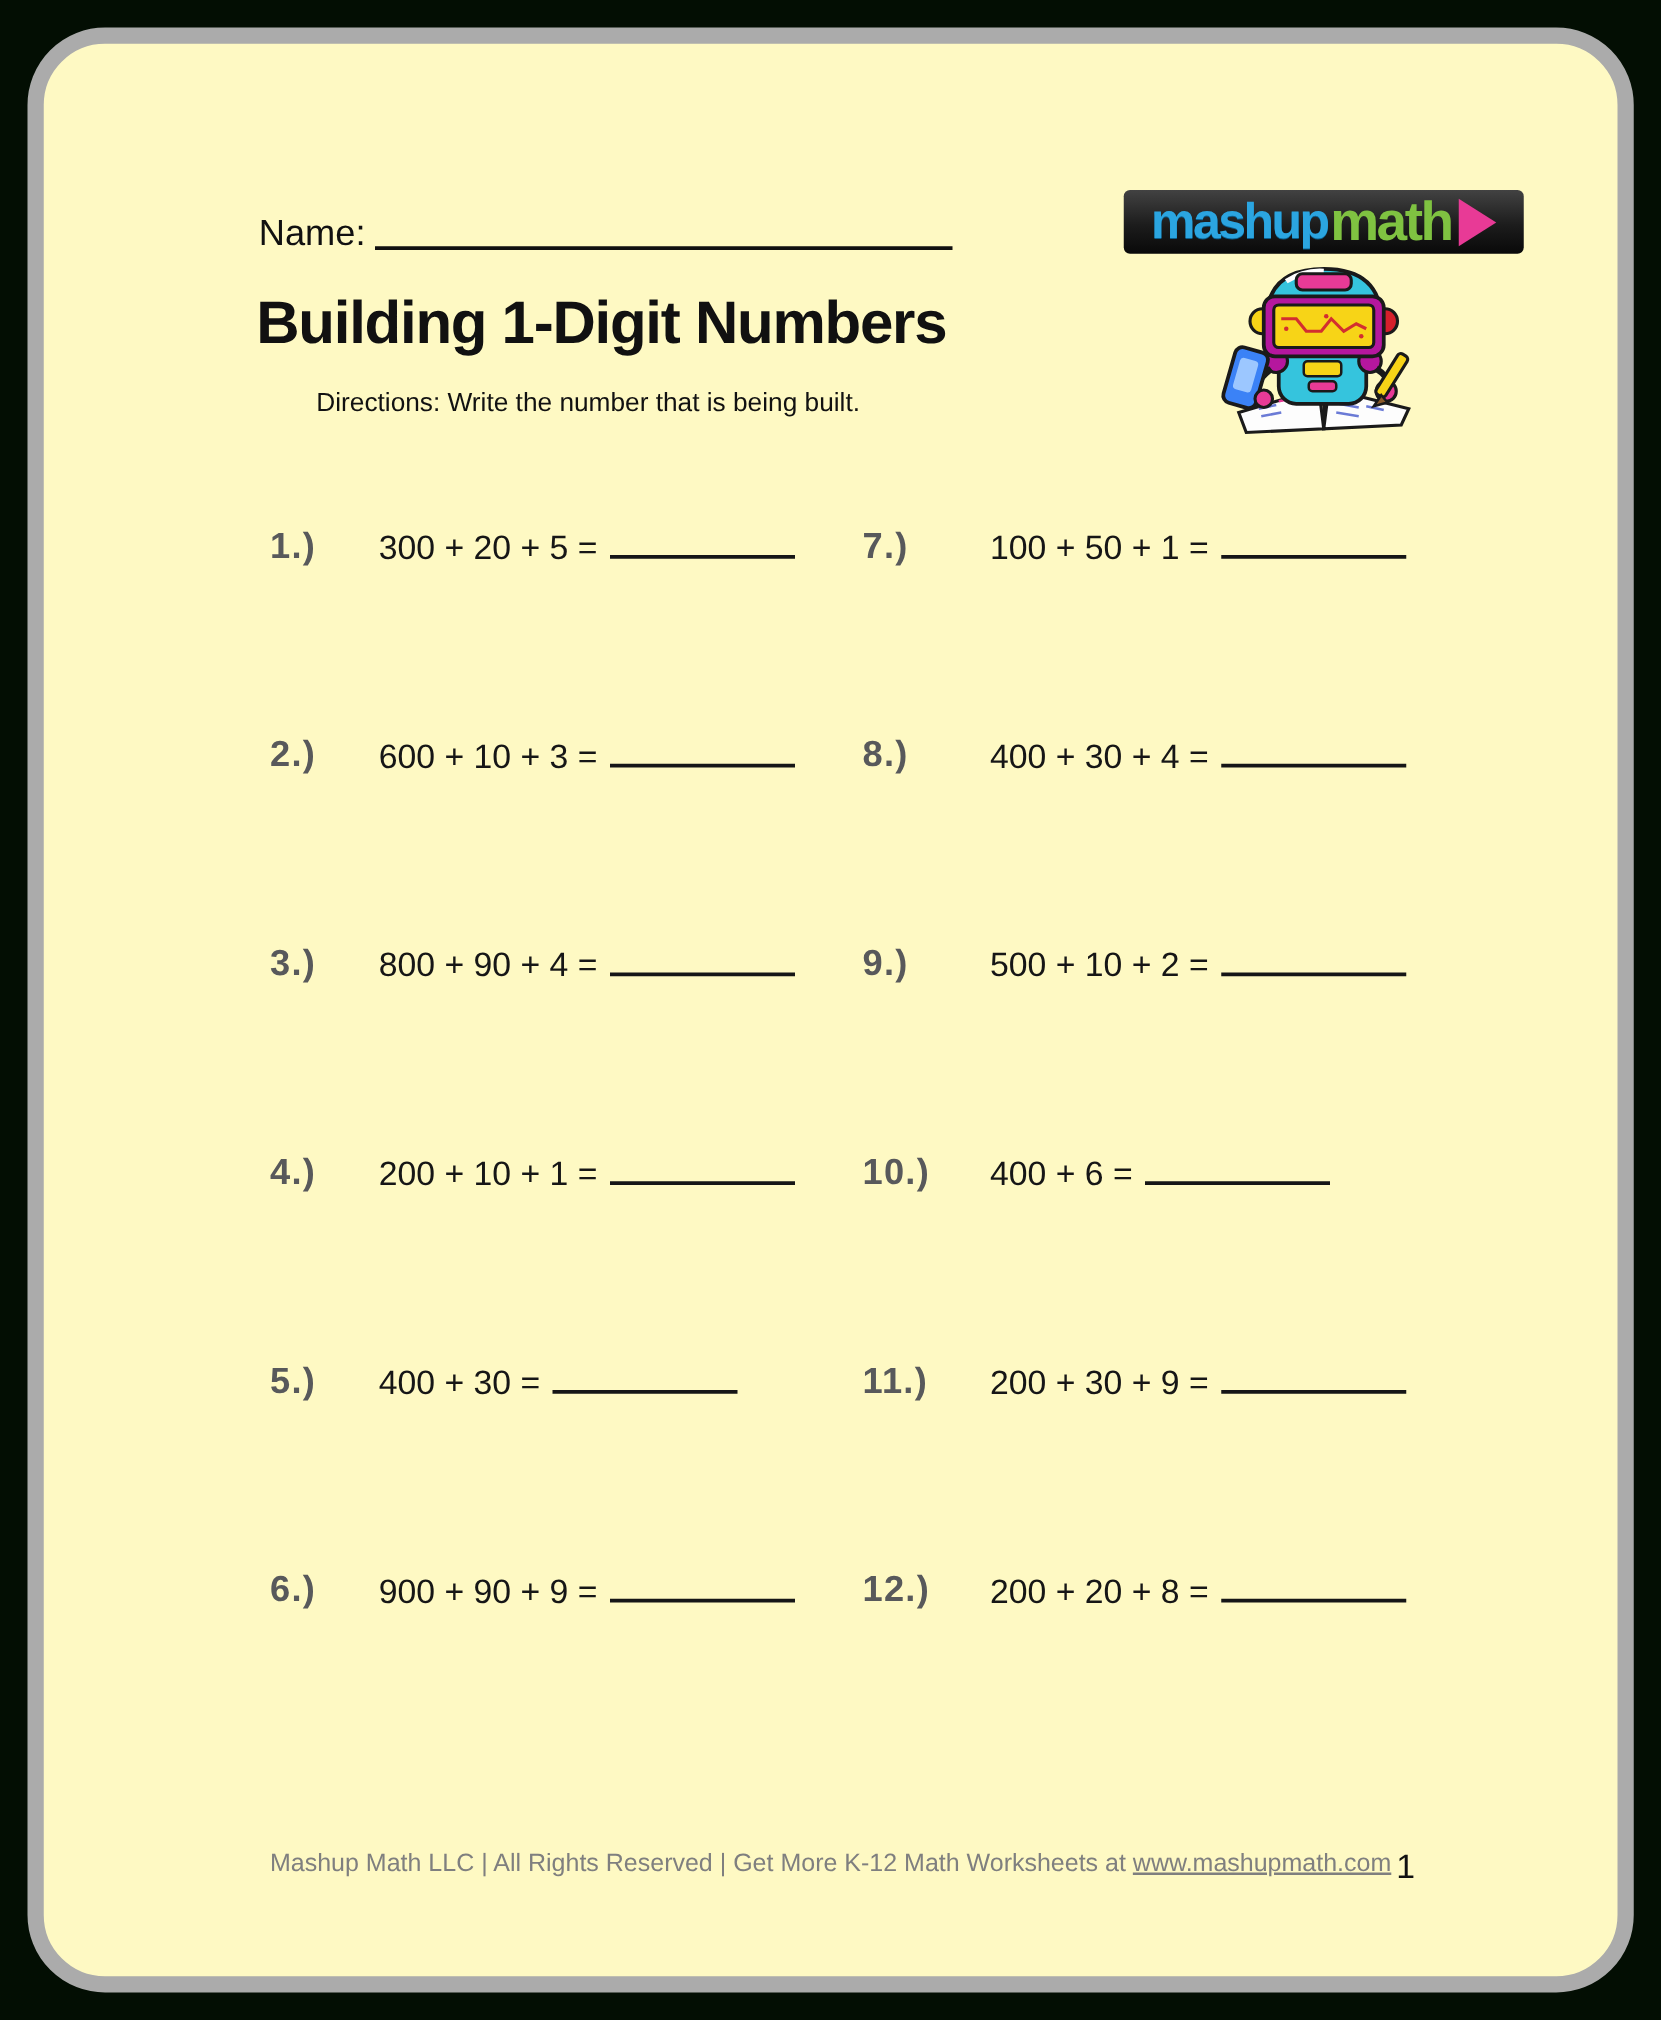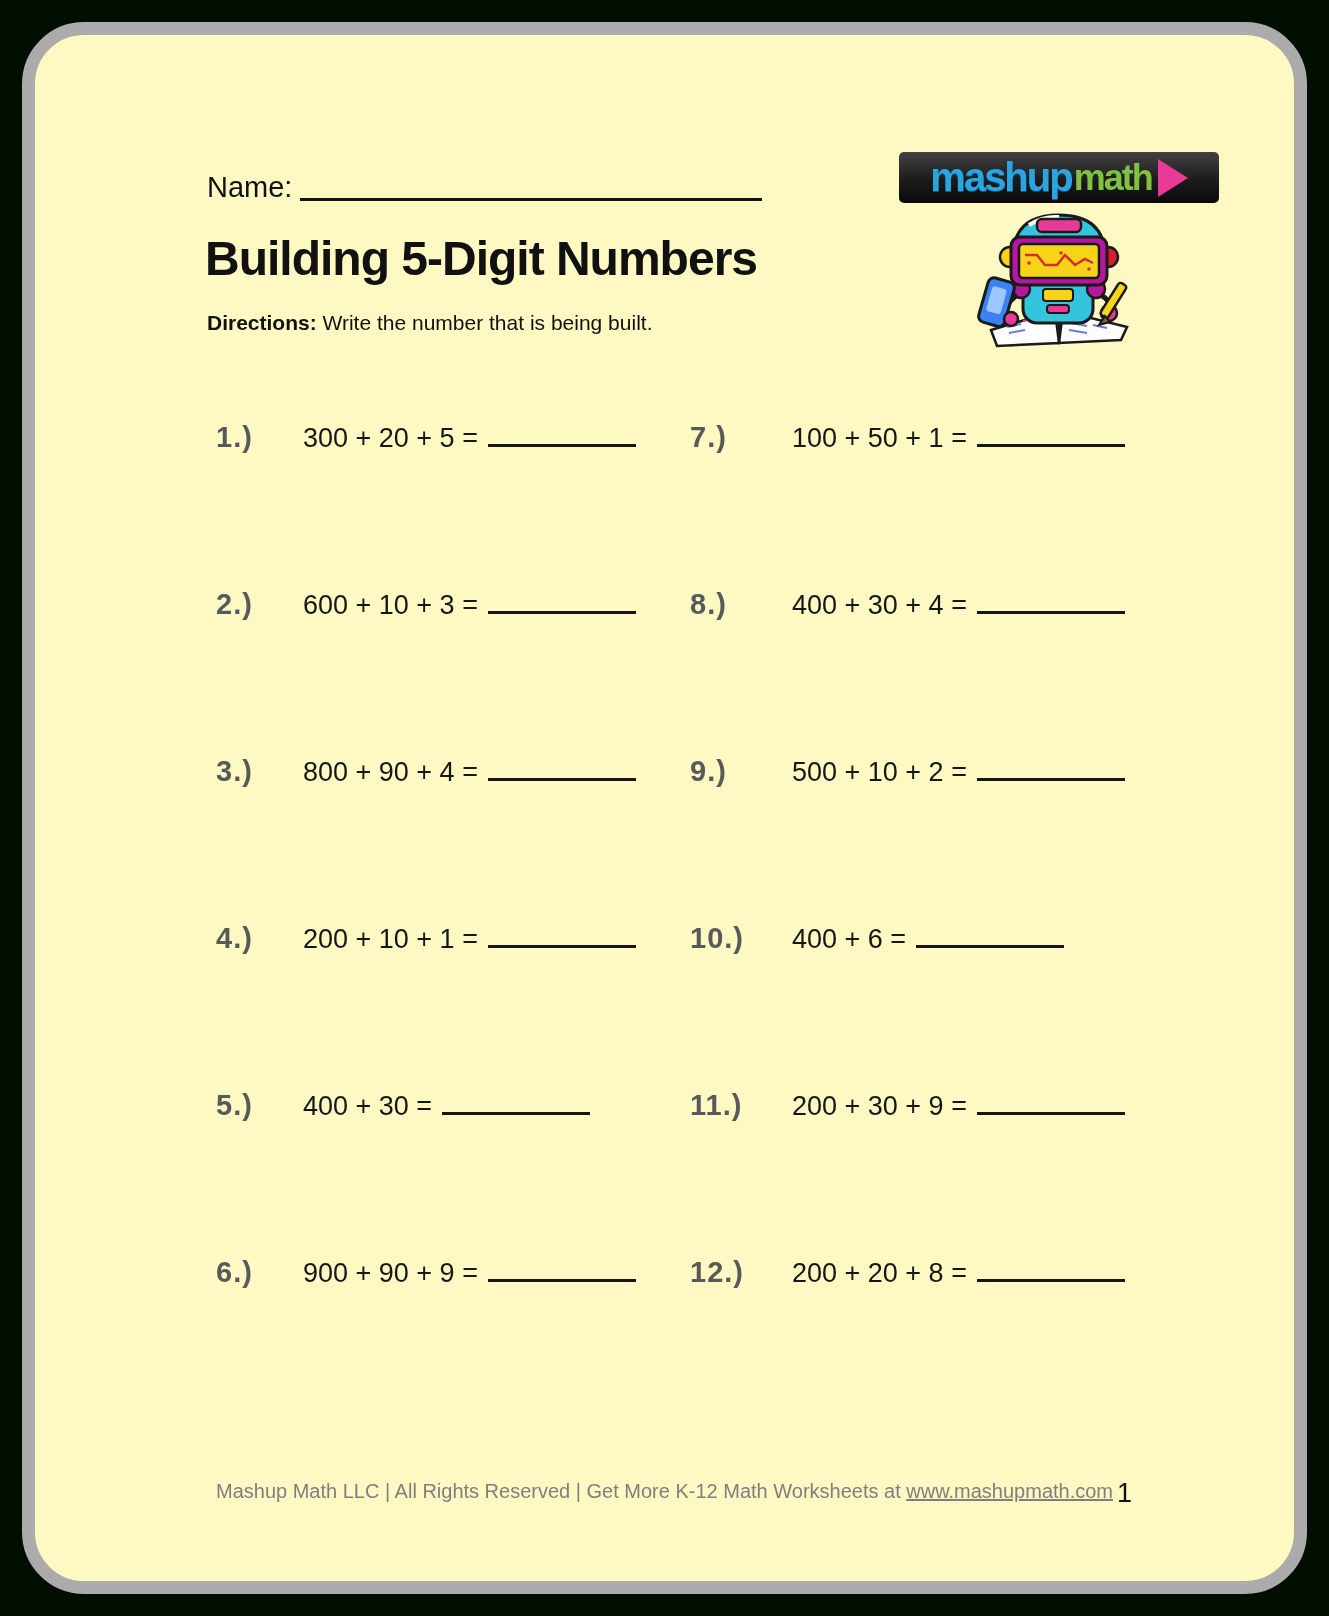--- a/index.html
+++ b/index.html
@@ -21,35 +21,35 @@
   .name-line{
     display:inline-block;width:462px;height:4px;
     border-bottom:3px solid #111;
     transform:translateY(4px);margin-left:8px;
   }
   .title{
     position:absolute;left:170px;top:196px;
     font-size:48px;font-weight:bold;color:#111;letter-spacing:-1px;
   }
   .directions{position:absolute;left:172px;top:276px;font-size:21px;color:#111;}
-  .directions b{font-weight:bold;}
+  .directions b{font-weight:normal;margin-left:46px;}
 
   
   .logo{
     position:absolute;left:864px;top:117px;width:320px;height:51px;
     background:linear-gradient(180deg,#424242 0%,#1c1c1c 55%,#090909 100%);
     border-radius:5px;
     display:flex;align-items:center;justify-content:center;
   }
   .logo .part1{
     font-size:40px;font-weight:bold;color:#2ba5e0;letter-spacing:-2px;
     text-shadow:0 1px 0 #0a5e8c;
   }
   .logo .part2{
-    font-size:36px;font-weight:bold;color:#7fc241;letter-spacing:-2px;margin-left:2px;
+    font-size:44px;font-weight:bold;color:#7fc241;letter-spacing:-2px;margin-left:2px;
   }
   .logo .tri{
     width:0;height:0;margin-left:6px;
     border-top:19px solid transparent;border-bottom:19px solid transparent;
     border-left:30px solid #e83a96;
   }
   .robot{position:absolute;left:928px;top:168px;width:192px;height:150px;}
 
   
   .problems{position:absolute;left:0;top:372px;width:100%;}
@@ -126,21 +126,21 @@
     <circle cx="145" cy="54" r="10" fill="#d61f2c" stroke="#1a1a1a" stroke-width="2.5"></circle>
 
     <rect x="48" y="34" width="96" height="48" rx="9" fill="#b5179e" stroke="#1a1a1a" stroke-width="3"></rect>
     <rect x="56" y="41" width="80" height="34" rx="4" fill="#f7d417" stroke="#1a1a1a" stroke-width="2.5"></rect>
     <polyline points="62,52 74,52 82,62 94,62 102,52 112,62 122,56 130,60" stroke="#d32f2f" stroke-width="2.5" fill="none"></polyline>
     <circle cx="66" cy="60" r="1.8" fill="#d32f2f"></circle>
       <circle cx="98" cy="50" r="1.8" fill="#d32f2f"></circle>
       <circle cx="126" cy="66" r="1.8" fill="#d32f2f"></circle>
   </svg>
 
-  <div class="title">Building 5-Digit Numbers</div>
+  <div class="title">Building 1-Digit Numbers</div>
 
   <div class="directions"><b>Directions:</b><span> Write the number that is being built.</span>
   </div>
 
   <div class="problems" id="problems">
     <div class="prow">
       <span class="pnum l">1.)</span>
       <span class="pexpr l"><span class="etext">300 + 20 + 5 =</span><span class="blank"></span></span>
       <span class="pnum r">7.)</span>
       <span class="pexpr r"><span class="etext">100 + 50 + 1 =</span><span class="blank"></span></span>

